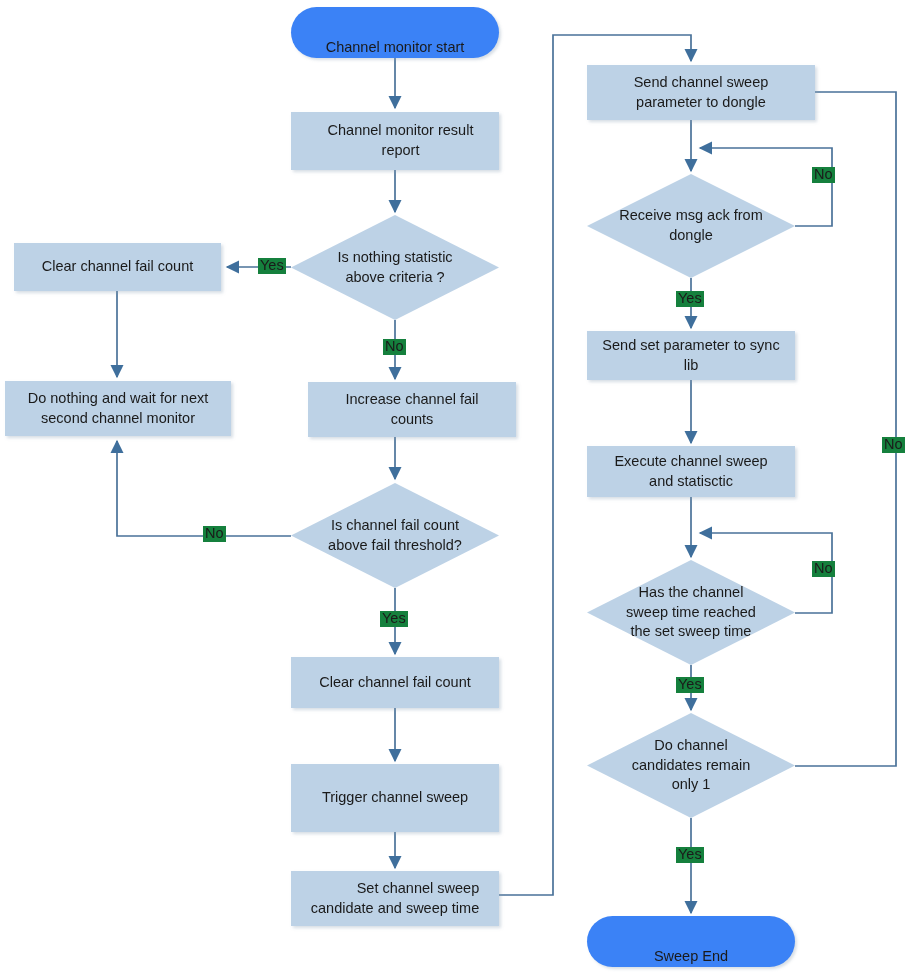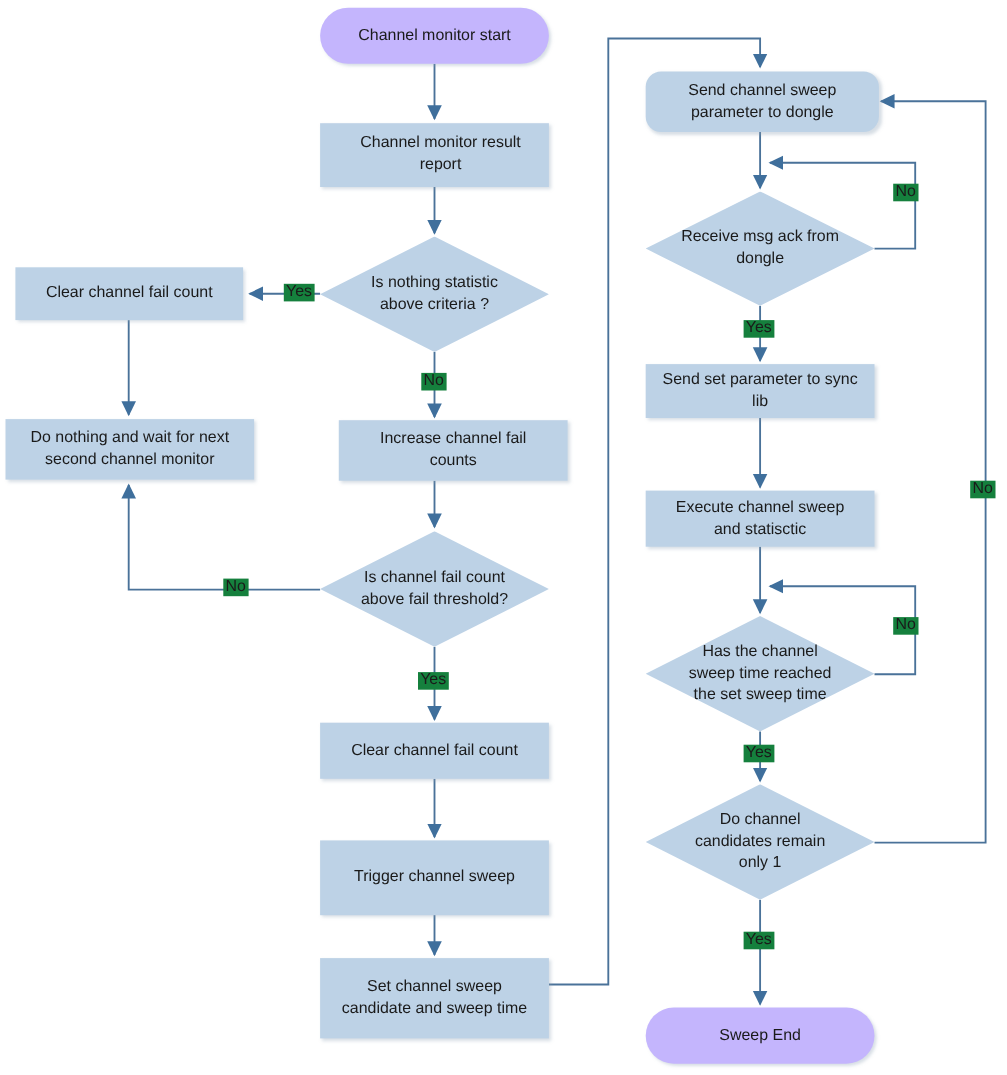--- a/index.html
+++ b/index.html
@@ -33,23 +33,24 @@
   .node .txt {
     display: block;
     padding: 0 8px;
     white-space: pre-line;
   }
   .proc {
     background: #bdd2e6;
     box-shadow: 2px 2px 3px rgba(140,160,180,0.35);
   }
   .term {
-    background: #c4b5fd;
+    background: #3b82f6;
     border-radius: 26px;
     box-shadow: 2px 2px 3px rgba(140,160,180,0.35);
+    align-items: flex-end;
   }
   .dec {
     background: transparent;
   }
   .dec svg {
     position: absolute;
     left: 0;
     top: 0;
     width: 100%;
     height: 100%;
@@ -185,26 +186,26 @@
   </div>
 
   <div class="node proc" style="left:291px; top:657px; width:208px; height:51px;">
     <span class="txt">Clear channel fail count</span>
   </div>
 
   <div class="node proc" style="left:291px; top:764px; width:208px; height:68px;">
     <span class="txt">Trigger channel sweep</span>
   </div>
 
-  <div class="node proc" style="left:291px; top:871px; width:208px; height:73px;">
+  <div class="node proc" style="left:291px; top:871px; width:208px; height:55px;text-align:right;">
     <span class="txt">Set channel sweep
 candidate and sweep time</span>
   </div>
 
-  <div class="node proc" style="left:587px; top:65px; width:212px; height:55px;border-radius:14px;">
+  <div class="node proc" style="left:587px; top:65px; width:228px; height:55px;">
     <span class="txt">Send channel sweep
 parameter to dongle</span>
   </div>
 
   <div class="node dec" style="left:587px; top:174px; width:208px; height:104px;">
     <svg viewBox="0 0 208 104" preserveAspectRatio="none">
       <polygon points="104,0 208,52 104,104 0,52" fill="#bdd2e6"></polygon>
     </svg>
     <span class="txt">Receive msg ack from
 dongle</span>

